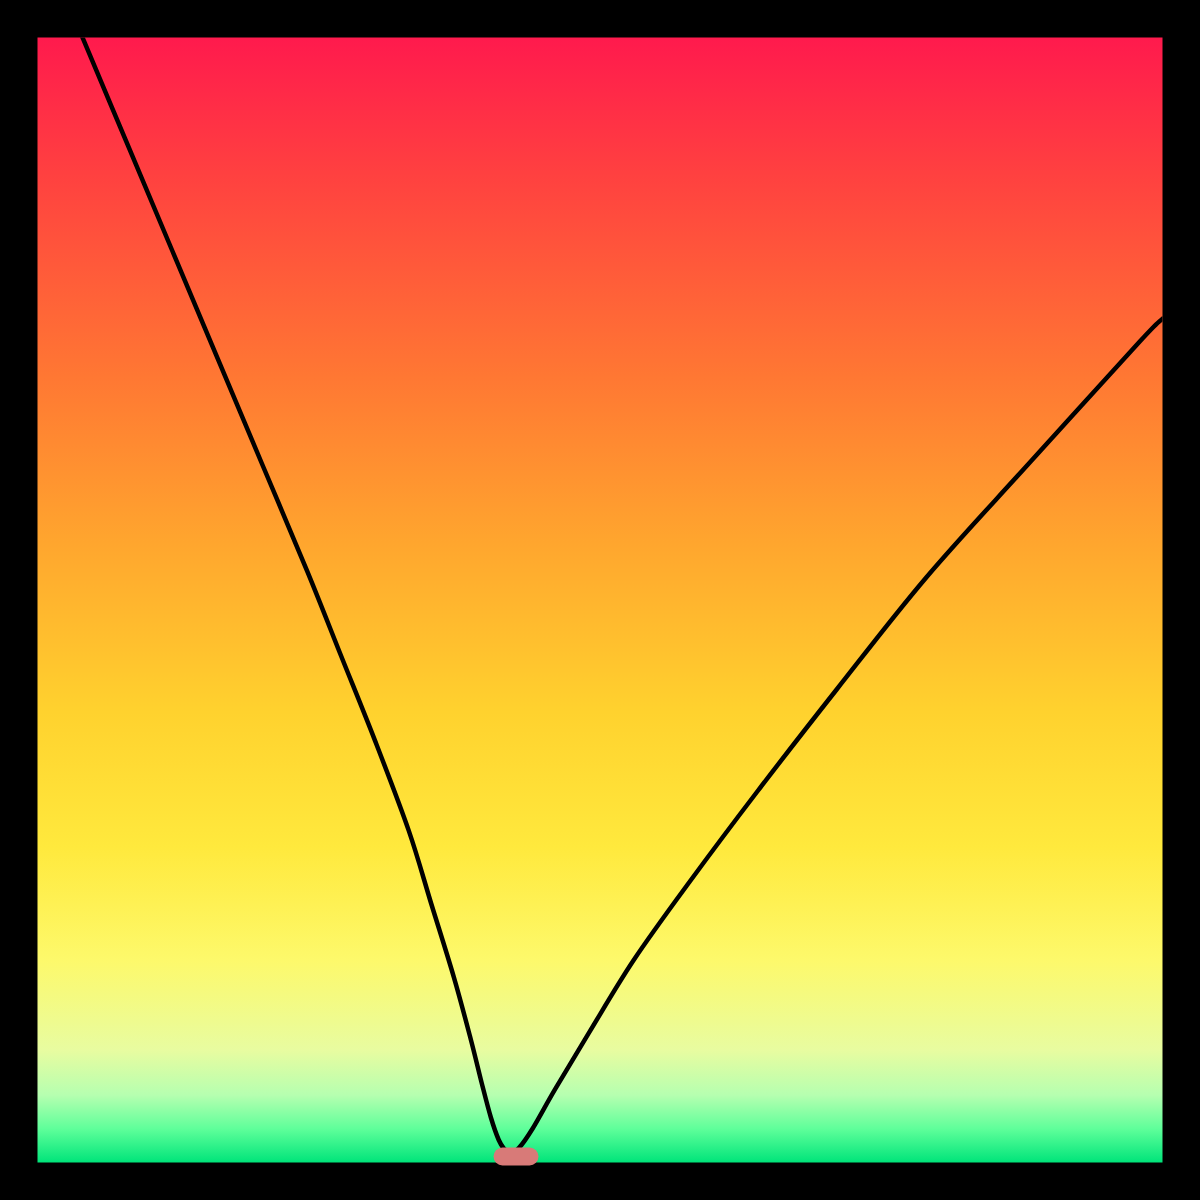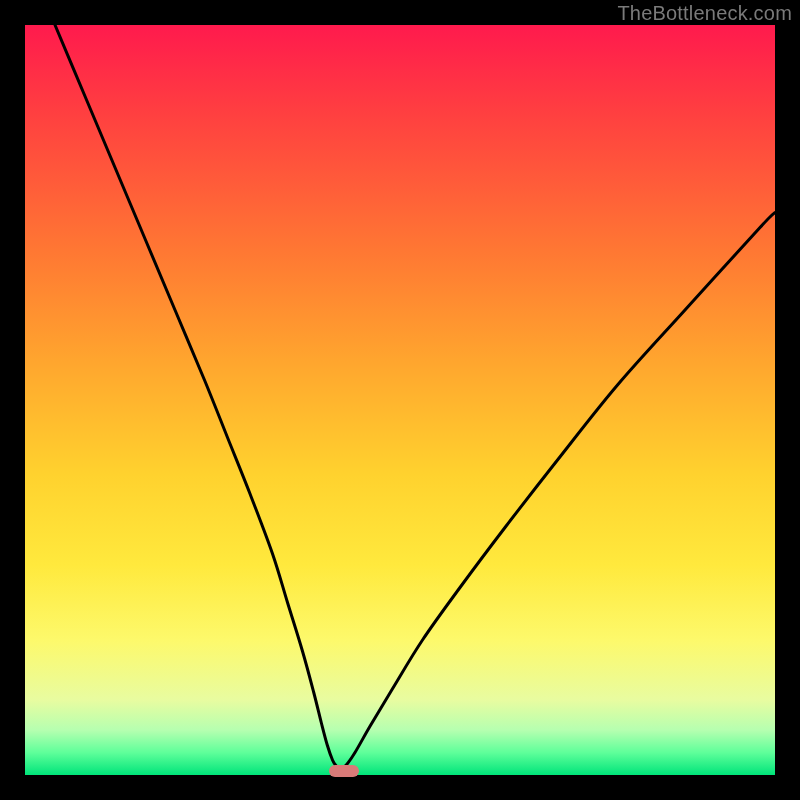--- a/index.html
+++ b/index.html
@@ -61,20 +61,19 @@
     height: 12px;
     border-radius: 6px;
     background: #d87a78;
     transform: translate(-50%, -50%);
   }
 </style>
 </head>
 <body>
 
 <div class="frame">
-  <div class="watermark">TheBottleneck.com</div>
   <div class="plot">
     <svg viewBox="0 0 750 750" preserveAspectRatio="none">
       <path id="curve-path" d="M 30.00 0.00 C 35.00 11.88, 50.00 47.50, 60.00 71.25 C 70.00 95.00, 80.00 118.75, 90.00 142.50 C 100.00 166.25, 110.00 190.00, 120.00 213.75 C 130.00 237.50, 140.00 261.25, 150.00 285.00 C 160.00 308.75, 171.25 335.00, 180.00 356.25 C 188.75 377.50, 195.00 393.75, 202.50 412.50 C 210.00 431.25, 217.50 449.38, 225.00 468.75 C 232.50 488.13, 241.25 510.63, 247.50 528.75 C 253.75 546.88, 257.50 561.25, 262.50 577.50 C 267.50 593.75, 273.13 611.25, 277.50 626.25 C 281.88 641.25, 285.63 655.63, 288.75 667.50 C 291.88 679.38, 294.00 688.75, 296.25 697.50 C 298.50 706.25, 300.38 713.75, 302.25 720.00 C 304.13 726.25, 306.00 731.50, 307.50 735.00 C 309.00 738.50, 310.00 739.50, 311.25 741.00 C 312.50 742.50, 313.38 744.13, 315.00 744.00 C 316.63 743.88, 318.50 743.00, 321.00 740.25 C 323.50 737.50, 326.00 734.00, 330.00 727.50 C 334.00 721.00, 338.75 711.88, 345.00 701.25 C 351.25 690.63, 358.75 678.13, 367.50 663.75 C 376.25 649.38, 386.25 631.88, 397.50 615.00 C 408.75 598.13, 421.25 581.25, 435.00 562.50 C 448.75 543.75, 463.75 523.75, 480.00 502.50 C 496.25 481.25, 513.75 458.75, 532.50 435.00 C 551.25 411.25, 571.25 385.00, 592.50 360.00 C 613.75 335.00, 636.25 311.25, 660.00 285.00 C 683.75 258.75, 720.00 218.75, 735.00 202.50 C 750.00 186.25, 747.50 190.00, 750.00 187.50" fill="none" stroke="#000" stroke-width="3" stroke-linejoin="round" stroke-linecap="round"></path>
     </svg>
     <div id="marker" class="marker" style="left: 318.75px; top: 746.25px; background: rgb(216, 122, 120);"></div>
   </div>
 </div>
 
 </body></html>

